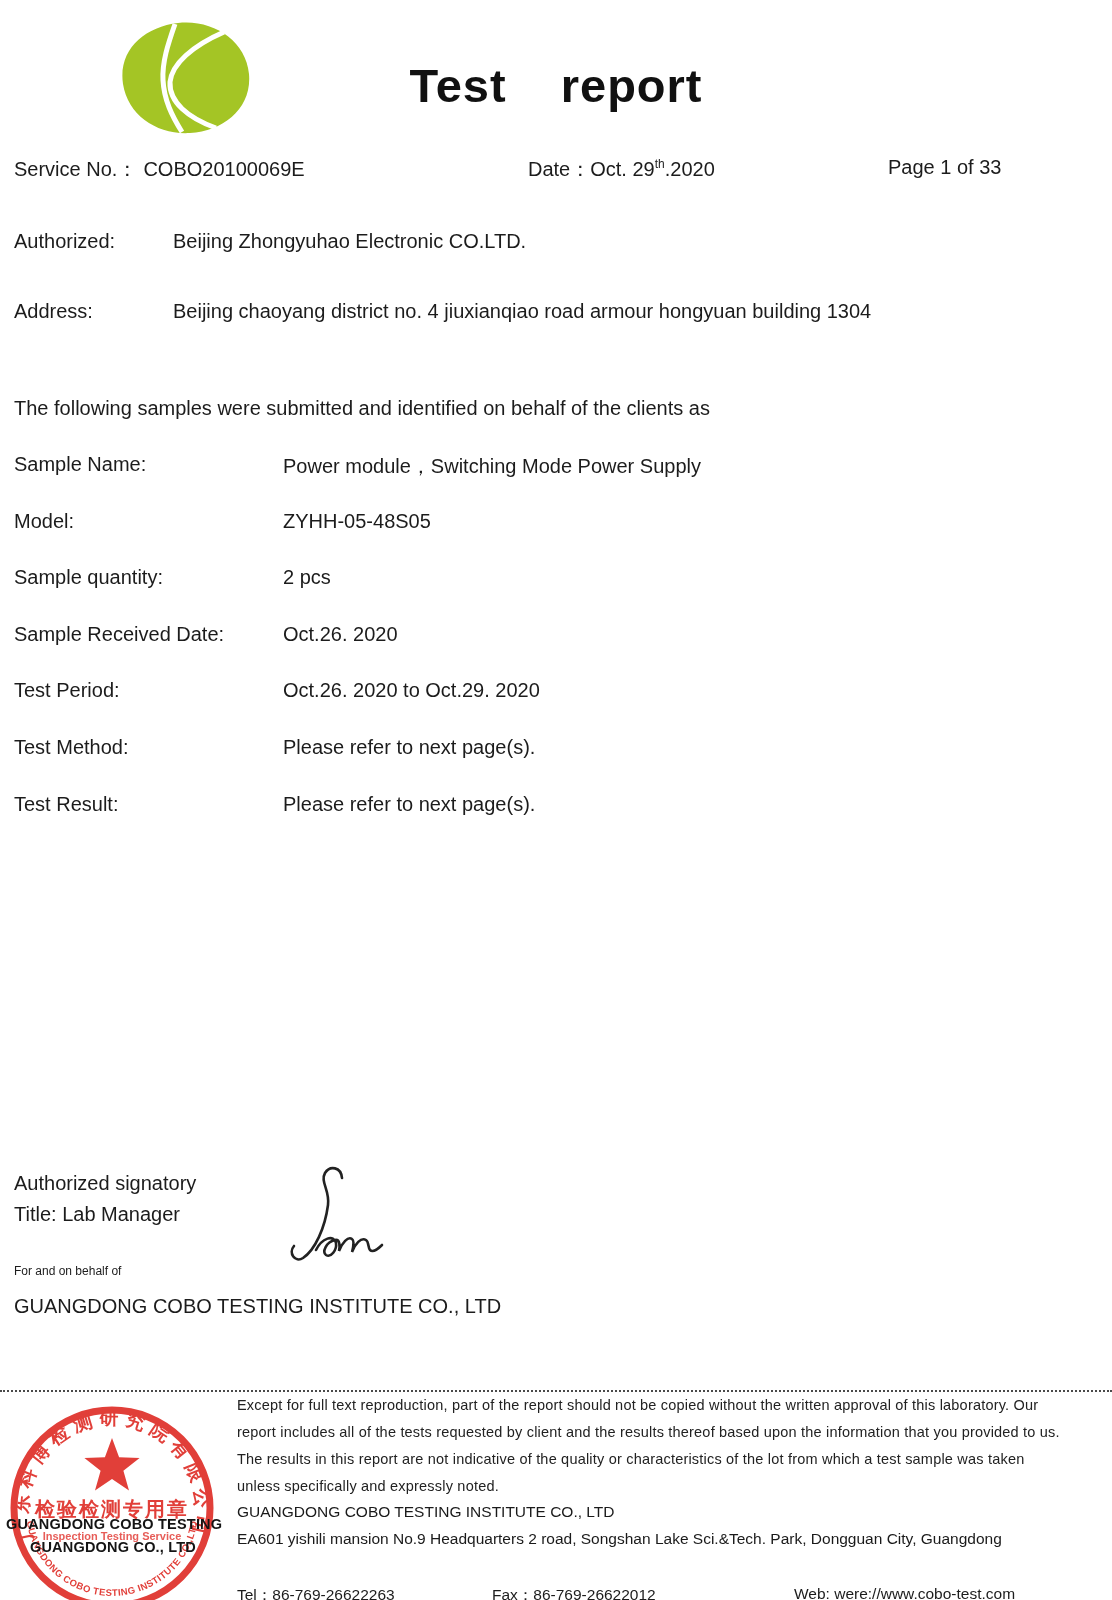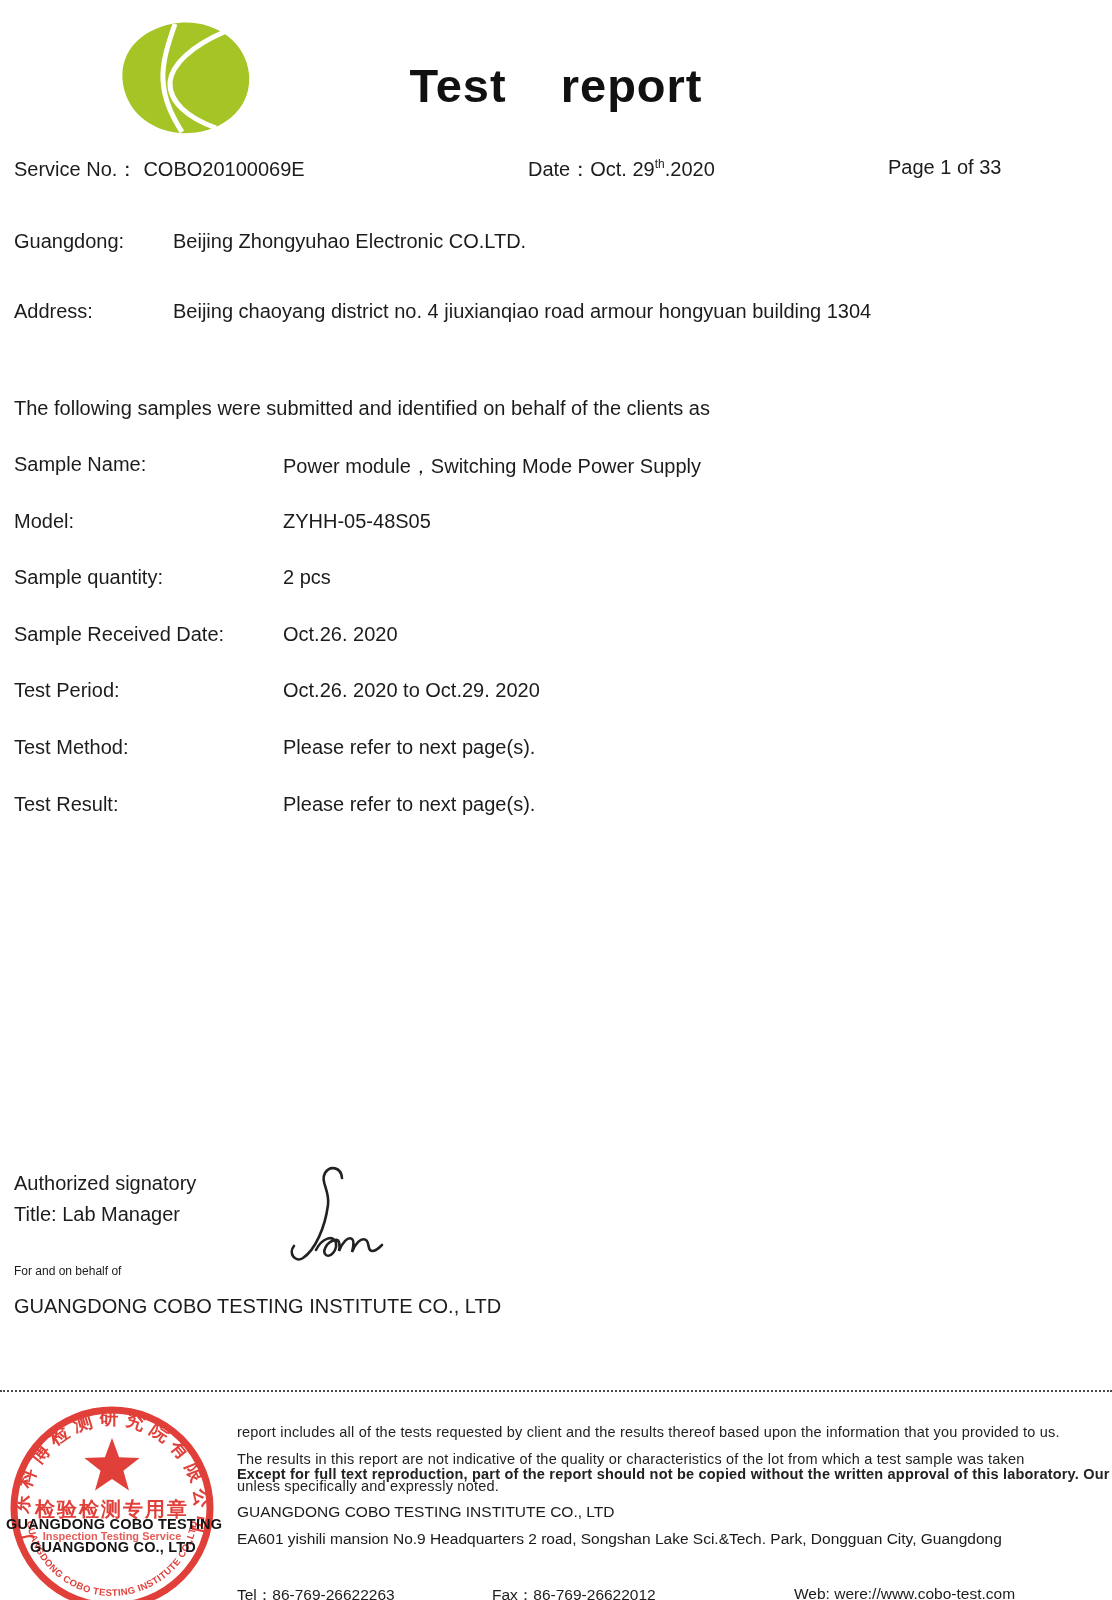--- a/index.html
+++ b/index.html
@@ -46,21 +46,21 @@
   .stamp-svg { position: absolute; left: 6px; top: 1384px; width: 214px; height: 214px; opacity: .95; }
   .stamp-black { position: absolute; left: 6px; width: 214px; text-align: center;
                  font-size: 14.5px; font-weight: 600; color: #141414; letter-spacing: .2px;
                  white-space: nowrap; z-index: 3; }
   .stamp-black-1 { top: 1500px; }
   .stamp-black-2 { top: 1523px; }
 
   .ft { position: absolute; left: 237px; width: 866px; white-space: nowrap; }
   .ft-disc { font-size: 14.5px; letter-spacing: .2px; color: #222; }
   .ft-addr { font-size: 15.5px; color: #1a1a1a; }
-  .ft-d0 { top: 1450px; font-weight: bold; } .ft-d1 { top: 1408px; } .ft-d2 { top: 1435px; } .ft-d3 { top: 1462px; }
+  .ft-d0 { top: 1381px; } .ft-d1 { top: 1408px; } .ft-d2 { top: 1435px; } .ft-d3 { top: 1462px; }
   .ft-co { top: 1487px; } .ft-a1 { top: 1514px; } .ft-a2 { top: 1541px; }
   .ft-tel { position: absolute; top: 1569px; font-size: 15.5px; white-space: nowrap; }
   .ft-tel.t { left: 237px; } .ft-tel.f { left: 492px; } .ft-tel.w { left: 794px; }
 </style>
 </head>
 <body>
 
 <div class="page">
 
   <svg class="logo-svg" viewBox="0 0 132 112" aria-hidden="true">
@@ -73,21 +73,21 @@
 
   <div class="hdr hdr-report">
     <span>Service No.：</span><span class="val">COBO20100069E</span>
   </div>
   <div class="hdr hdr-date">
     <span>Date：</span><span>Oct. 29</span><sup class="th">th</sup><span>.2020</span>
   </div>
   <div class="hdr hdr-page">Page 1 of 33</div>
 
   <div class="row party-row" style="top:214px">
-    <span class="lbl">Guangdong:</span>
+    <span class="lbl">Authorized:</span>
     <span class="val">Beijing Zhongyuhao Electronic CO.LTD.</span>
   </div>
   <div class="row party-row" style="top:284px">
     <span class="lbl">Address:</span>
     <span class="val">Beijing chaoyang district no. 4 jiuxianqiao road armour hongyuan building 1304</span>
   </div>
 
   <div class="intro">The following samples were submitted and identified on behalf of the clients as</div>
 
   <div class="row sample-row" style="top:437px">

